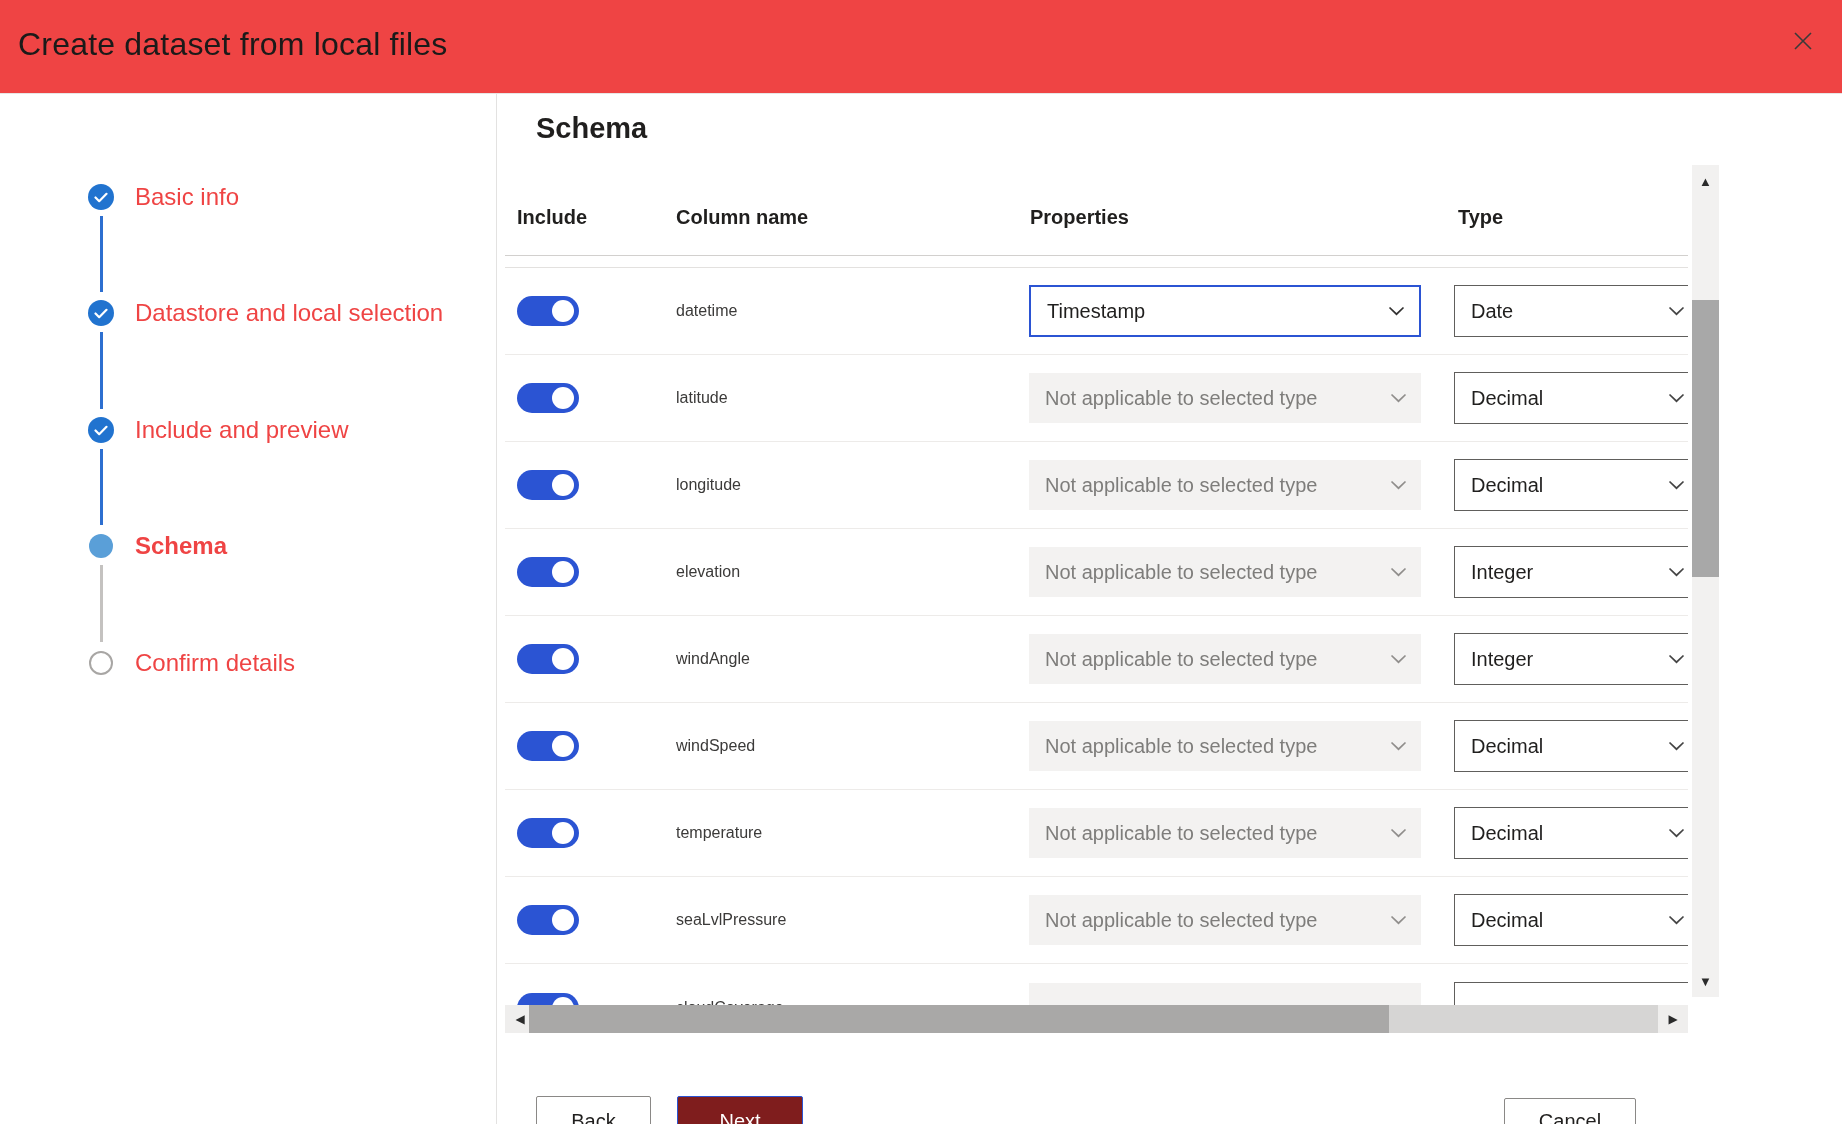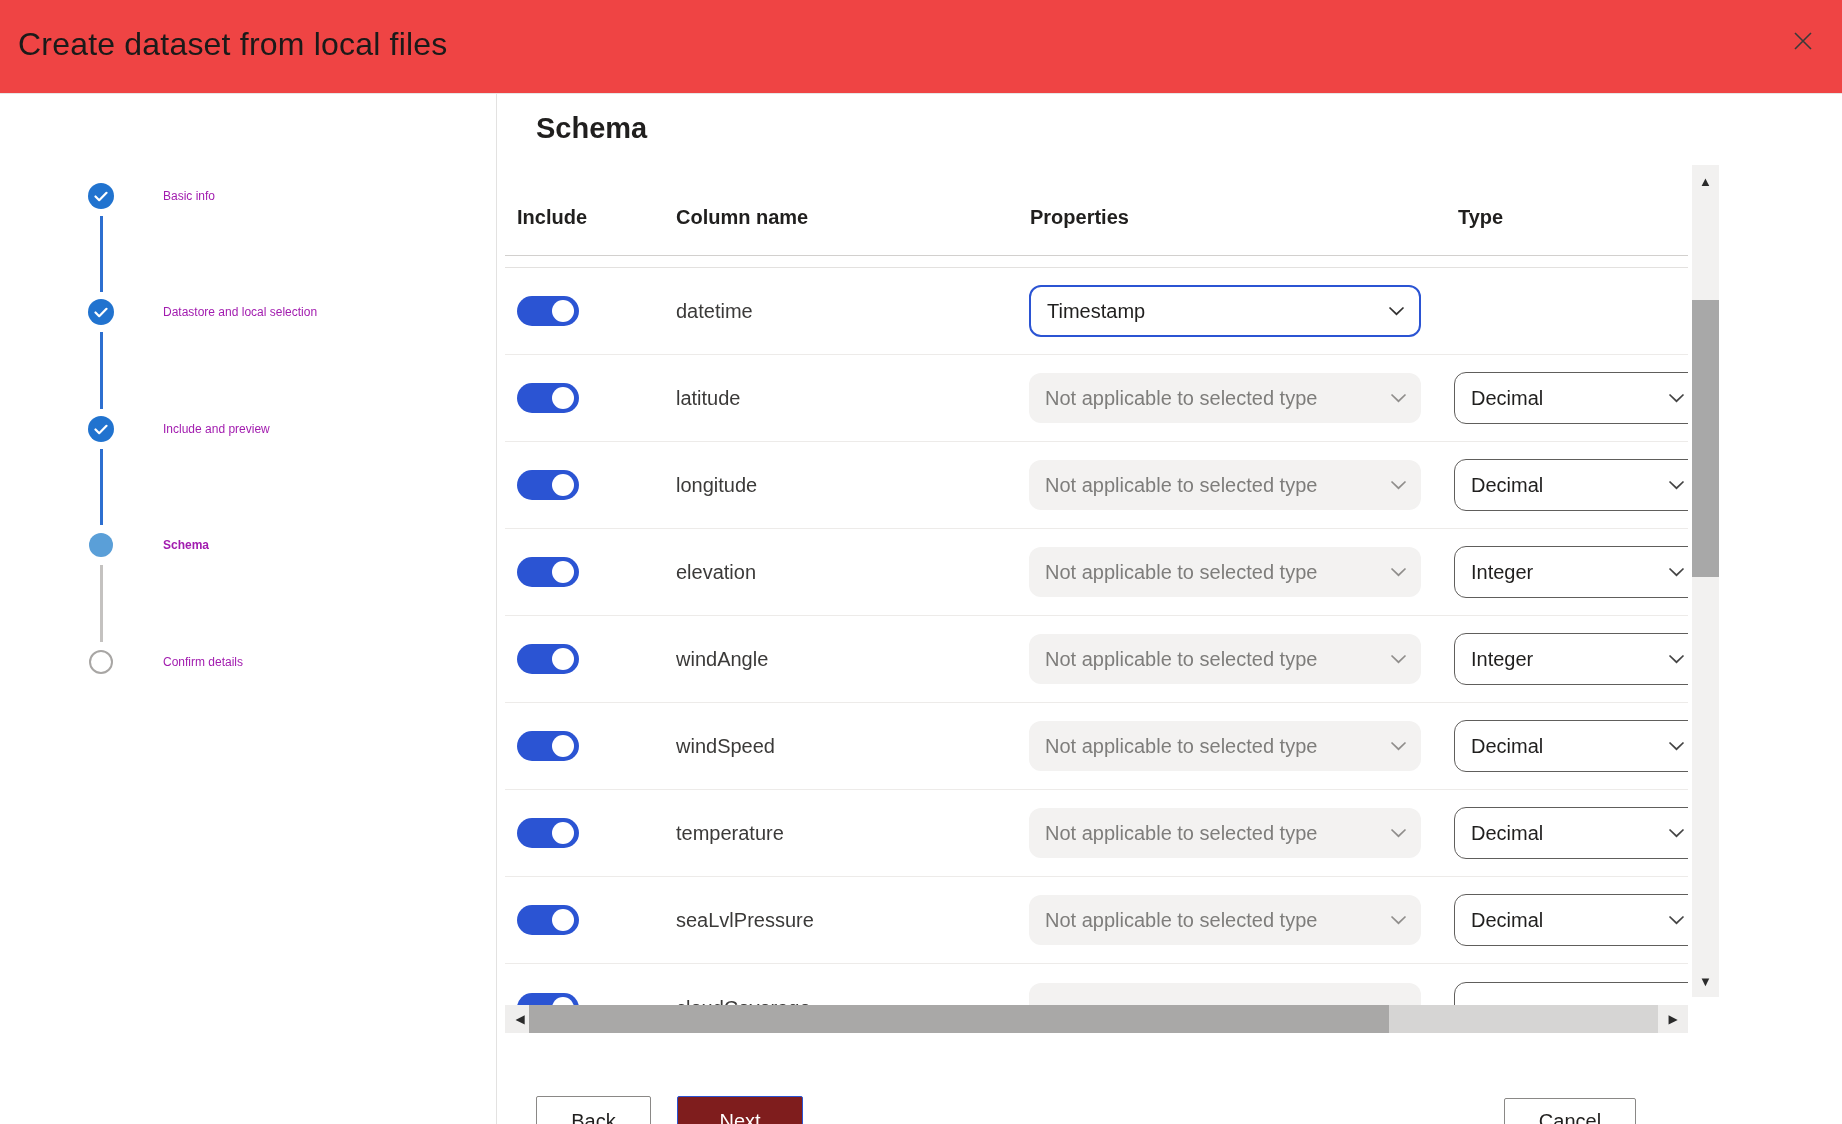--- a/index.html
+++ b/index.html
@@ -17,43 +17,43 @@
   .dlg-title { position: absolute; left: 18px; top: 26px; font-size: 32px; font-weight: 400; color: #1b1a19; letter-spacing: .2px; }
   .close-btn { position: absolute; top: 22px; right: 20px; width: 38px; height: 38px; background: transparent; border: none; cursor: pointer; color: #3b3a39; display: flex; align-items: center; justify-content: center; }
 
   
   .left-panel { position: absolute; top: 94px; left: 0; width: 497px; height: 1030px; border-right: 1px solid #e3e2e1; background: #fff; }
   .step { position: absolute; left: 88px; display: flex; align-items: center; gap: 21px; cursor: pointer; }
   .step-icon { width: 26px; height: 26px; border-radius: 50%; flex: 0 0 auto; display: flex; align-items: center; justify-content: center; }
   .step-icon.complete { background: #2173cf; }
   .step-icon.current  { background: #5a9fd8; width: 24px; height: 24px; margin: 1px; }
   .step-icon.upcoming { background: #fff; border: 2px solid #a8a6a4; width: 24px; height: 24px; margin: 1px; }
-  .step-label { font-size: 12px; color: #a21caf; white-space: nowrap; margin-left: 28px; }
+  .step-label { font-size: 24px; color: #ef4444; white-space: nowrap; }
   .step-label.bold { font-weight: 700; }
   .connector { position: absolute; left: 100px; width: 3px; }
   .connector.blue { background: #2d6fd0; }
   .connector.gray { background: #c4c2c0; }
 
   
   .schema-title { position: absolute; left: 536px; top: 112px; font-size: 29px; font-weight: 600; color: #201f1e; }
   .th { position: absolute; top: 206px; font-size: 20px; font-weight: 600; color: #201f1e; }
   .th-include { left: 517px; } .th-colname { left: 676px; } .th-props { left: 1030px; } .th-type { left: 1458px; }
   .hline-a { position: absolute; left: 505px; top: 255px; width: 1183px; height: 1px; background: #d2d0ce; }
   .hline-b { position: absolute; left: 505px; top: 267px; width: 1183px; height: 1px; background: #e3e1df; }
 
   .rows { position: absolute; left: 505px; top: 268px; width: 1183px; height: 737px; overflow: hidden; }
   .trow { position: relative; height: 87px; border-bottom: 1px solid #edebe9; }
   .trow.partial { border-bottom: none; }
 
   .toggle { position: absolute; left: 12px; top: 50%; transform: translateY(-50%); width: 62px; height: 30px; border-radius: 16px; background: #2b54d3; cursor: pointer; }
   .toggle .knob { position: absolute; top: 4px; right: 5px; width: 22px; height: 22px; border-radius: 50%; background: #fff; }
 
-  .cell-name { position: absolute; left: 171px; top: 50%; transform: translateY(-50%); font-size: 20px; color: #3b3a39; white-space: nowrap; }
-
-  .dd { display: flex; align-items: center; justify-content: space-between; border-radius: 12px; font-size: 20px; padding: 0 14px 0 16px; cursor: pointer; white-space: nowrap; text-align: right; }
+  .cell-name { position: absolute; left: 171px; top: 50%; transform: translateY(-50%); font-size: 16px; color: #3b3a39; white-space: nowrap; }
+
+  .dd { display: flex; align-items: center; justify-content: space-between; border-radius: 0; font-size: 20px; padding: 0 14px 0 16px; cursor: pointer; white-space: nowrap; text-align: right; }
   .dd-props { position: absolute; left: 524px; top: 50%; transform: translateY(-50%); width: 392px; height: 52px; }
   .dd-props.enabled  { background: #fff; border: 2px solid #2b54d3; color: #201f1e; }
   .dd-props.disabled { background: #f3f2f1; border: none; color: #7e7d7b; height: 50px; }
   .dd-type { position: absolute; left: 949px; top: 50%; transform: translateY(-50%); width: 246px; height: 52px; background: #fff; border: 1px solid #605e5c; color: #201f1e; }
   .chev { display: flex; color: #444; }
   .dd-props.disabled .chev { color: #908e8c; }
   .dd-props.enabled  .chev { color: #323130; }
 
   
   .vscroll { position: absolute; left: 1692px; top: 165px; width: 27px; height: 832px; background: #f2f1f0; }
@@ -148,20 +148,28 @@
       </div>
     <div class="cell-name">datetime</div>
     <div class="dd dd-props enabled">
       <span>Timestamp</span>
       <span class="chev">
           <svg width="17" height="10" viewBox="0 0 17 10">
             <path d="M1.5 1.5 L8.5 8.2 L15.5 1.5" fill="none" stroke="currentColor" stroke-width="1.7"></path>
           </svg>
         </span>
     </div>
+    <div class="dd dd-type">
+      <span>Date</span>
+      <span class="chev">
+          <svg width="17" height="10" viewBox="0 0 17 10">
+            <path d="M1.5 1.5 L8.5 8.2 L15.5 1.5" fill="none" stroke="currentColor" stroke-width="1.7"></path>
+          </svg>
+        </span>
+    </div>
   </div>
 
   <div class="trow">
     <div class="toggle">
         <div class="knob"></div>
       </div>
     <div class="cell-name">latitude</div>
     <div class="dd dd-props disabled">
       <span>Not applicable to selected type</span>
       <span class="chev">

